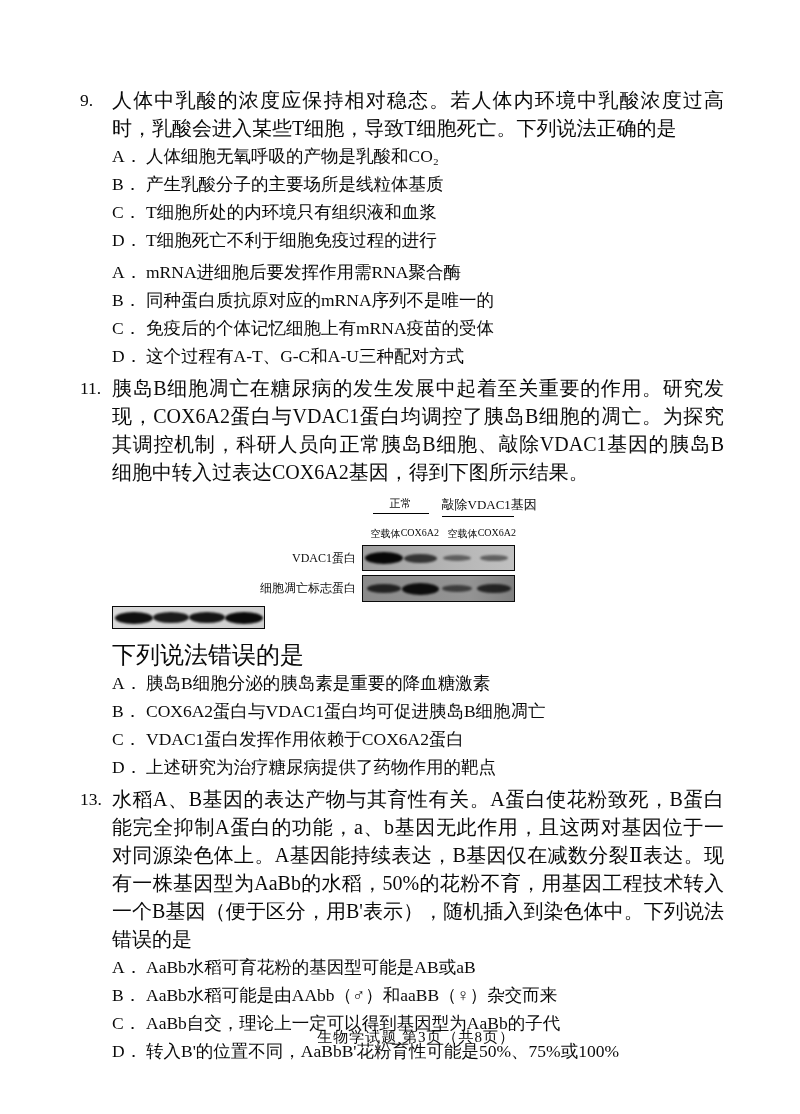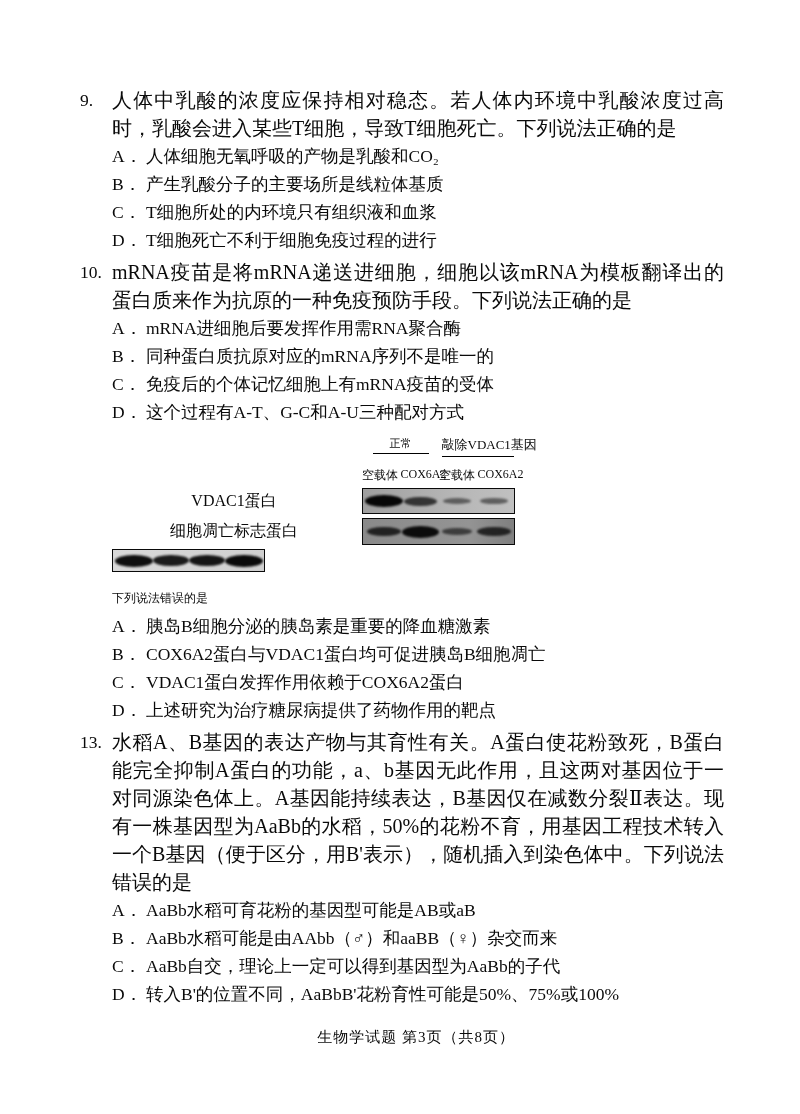--- a/index.html
+++ b/index.html
@@ -11,36 +11,36 @@
   }
   .content{position:absolute;top:86px;left:80px;width:644px;}
   .question{margin-bottom:4px;}
   .qrow{display:flex;align-items:flex-start;}
   .qnum{flex:0 0 32px;font-size:17.5px;line-height:28px;font-weight:bold;font-weight:normal;}
   .qstem{flex:1;font-size:20px;line-height:28px;text-align:justify;}
   .qbody{padding-left:32px;}
   .opt{font-size:17.5px;line-height:28px;display:flex;}
   .olabel{flex:0 0 34px;}
   .otext{flex:1;}
-  .prompt{font-size:12px;line-height:28px;margin-top:12px;}
+  .prompt{font-size:24px;line-height:28px;margin-top:12px;}
 
   
   .gel{margin:10px 0 6px 0;width:440px;font-size:11px;}
   .gel-headrow{display:flex;}
   .gel-spacer{flex:0 0 250px;}
   .gel-right{width:154px;}
   .group-row{display:flex;width:154px;margin-bottom:10px;}
   .gspan{width:77px;text-align:center;}
   .gspan-inner{display:inline-block;border-bottom:1.5px solid #000;padding-bottom:2px;white-space:nowrap;}
   .g1 .gspan-inner{width:56px;}
   .g2 .gspan-inner{width:72px;font-size:13px;}
   .lane-row{display:flex;width:154px;margin-bottom:4px;}
-  .lane{width:38.5px;text-align:left;white-space:nowrap;font-size:12px;}
+  .lane{width:38.5px;text-align:right;white-space:nowrap;font-size:10px;}
   .gel-row{display:flex;align-items:center;margin-bottom:4px;}
-  .gel-label{flex:0 0 244px;text-align:center;padding-right:6px;font-size:16px;white-space:nowrap;}
+  .gel-label{flex:0 0 244px;text-align:right;padding-right:6px;font-size:12px;white-space:nowrap;}
   .strip{position:relative;width:151px;border:1.5px solid #0a0a0a;box-sizing:content-box;}
   .band{position:absolute;background:#070707;border-radius:50%;filter:blur(0.8px);}
 
   .footer{position:absolute;top:1028px;left:16px;width:800px;text-align:center;font-size:15px;letter-spacing:1px;}
 </style>
 </head>
 <body>
 
 <div class="content">
 
@@ -63,24 +63,20 @@
           <span class="otext">T细胞所处的内环境只有组织液和血浆</span>
         </div>
       <div class="opt">
           <span class="olabel">D．</span>
           <span class="otext">T细胞死亡不利于细胞免疫过程的进行</span>
         </div>
     </div>
   </div>
 
   <div class="question">
-    <div class="qrow">
-      <div class="qnum">10.</div>
-      <div class="qstem">mRNA疫苗是将mRNA递送进细胞，细胞以该mRNA为模板翻译出的蛋白质来作为抗原的一种免疫预防手段。下列说法正确的是</div>
-    </div>
     <div class="qbody">
       <div class="opt">
           <span class="olabel">A．</span>
           <span class="otext">mRNA进细胞后要发挥作用需RNA聚合酶</span>
         </div>
       <div class="opt">
           <span class="olabel">B．</span>
           <span class="otext">同种蛋白质抗原对应的mRNA序列不是唯一的</span>
         </div>
       <div class="opt">
@@ -88,20 +84,24 @@
           <span class="otext">免疫后的个体记忆细胞上有mRNA疫苗的受体</span>
         </div>
       <div class="opt">
           <span class="olabel">D．</span>
           <span class="otext">这个过程有A-T、G-C和A-U三种配对方式</span>
         </div>
     </div>
   </div>
 
   <div class="question">
+    <div class="qrow">
+      <div class="qnum">11.</div>
+      <div class="qstem">胰岛B细胞凋亡在糖尿病的发生发展中起着至关重要的作用。研究发现，COX6A2蛋白与VDAC1蛋白均调控了胰岛B细胞的凋亡。为探究其调控机制，科研人员向正常胰岛B细胞、敲除VDAC1基因的胰岛B细胞中转入过表达COX6A2基因，得到下图所示结果。</div>
+    </div>
     <div class="qbody">
 
       <div class="gel">
         <div class="gel-headrow">
           <div class="gel-spacer"></div>
           <div class="gel-right">
             <div class="group-row">
               <div class="gspan g1"><span class="gspan-inner">正常</span></div>
               <div class="gspan g2"><span class="gspan-inner">敲除VDAC1基因</span></div>
             </div>

